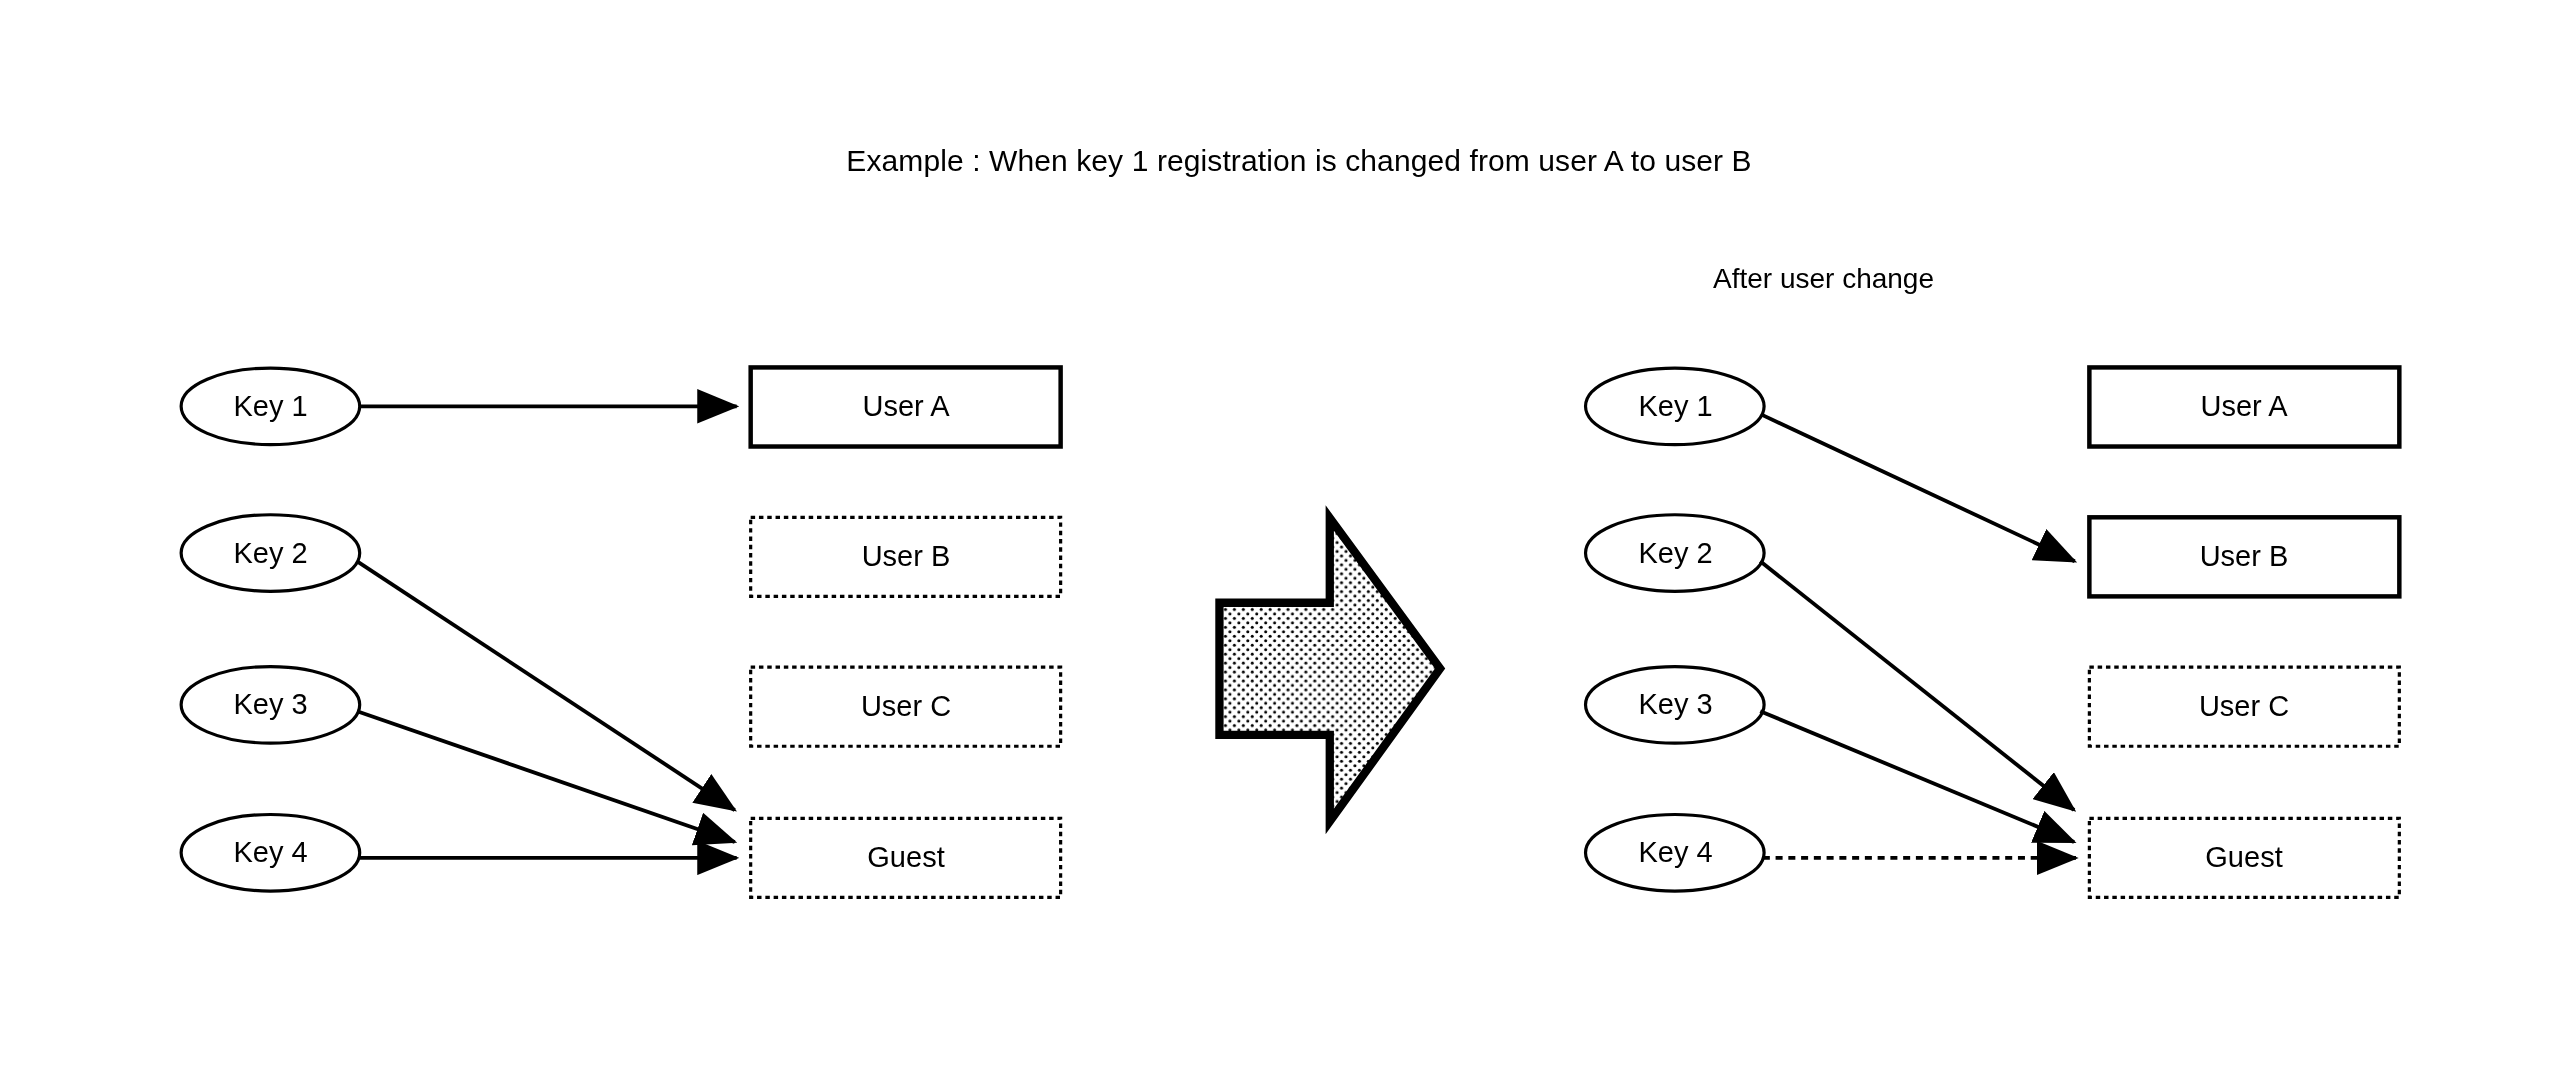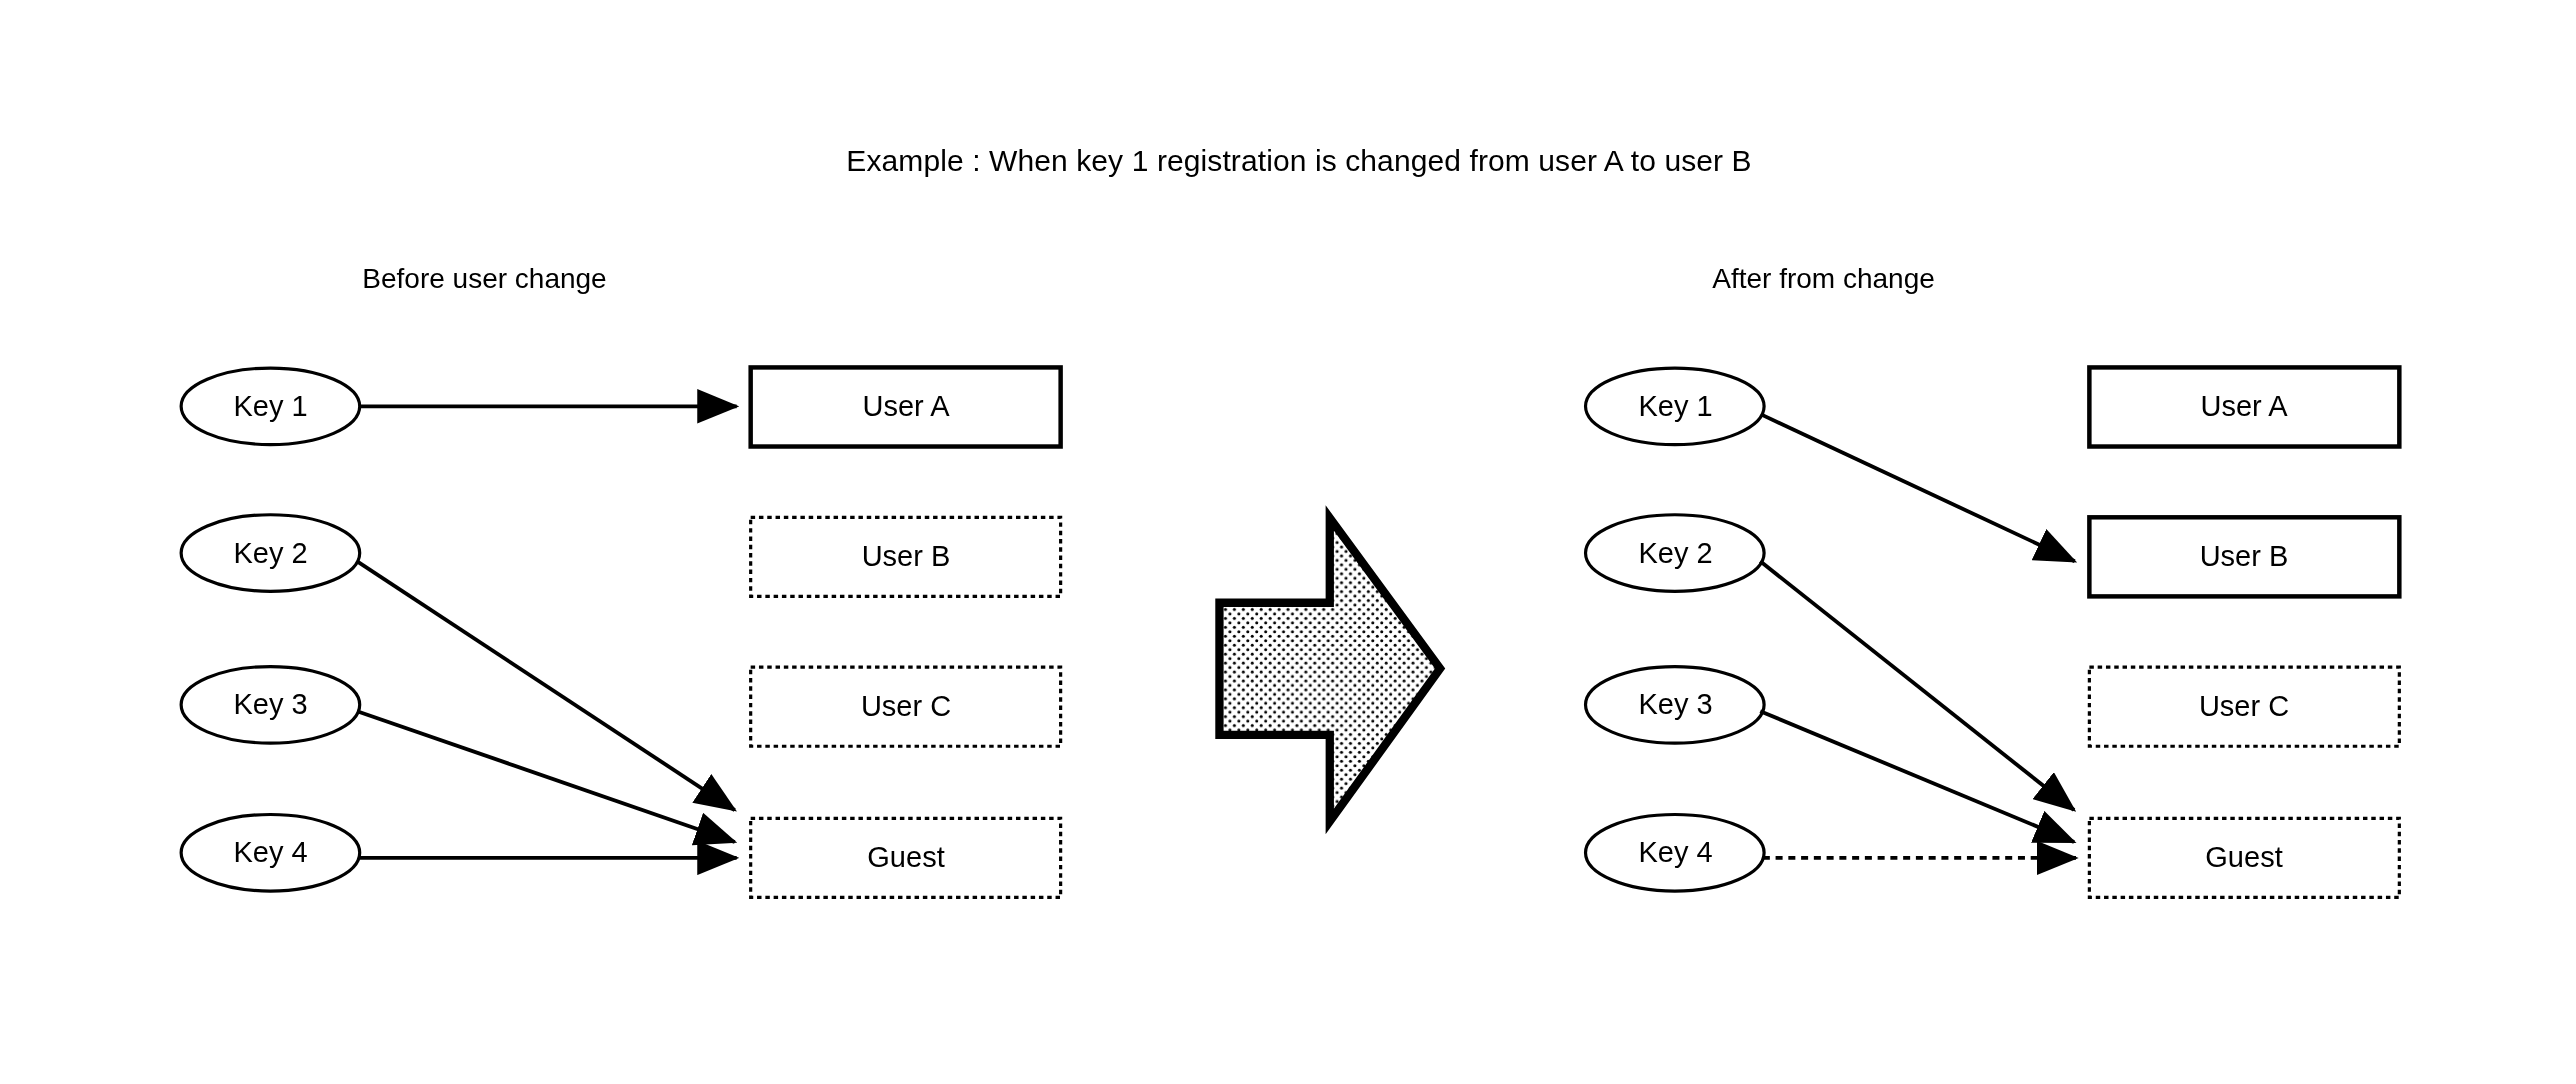--- a/index.html
+++ b/index.html
@@ -55,22 +55,21 @@
     height: 1085px;
   }
 </style>
 </head>
 <body>
 
 <div id="canvas">
 
   <div class="title">Example : When key 1 registration is changed from user A to user B</div>
 
-  <div class="panel-heading" id="heading-before">Before user change</div>
-  <div class="panel-heading" id="heading-after">After from change</div>
+  <div class="panel-heading" id="heading-after">After user change</div>
 
   <svg class="layer" viewBox="0 0 4039 1701" xmlns="http://www.w3.org/2000/svg">
     <defs>
       <pattern id="dotfill" width="14" height="14" patternUnits="userSpaceOnUse">
         <rect width="14" height="14" fill="#ffffff"></rect>
         <circle cx="3.5" cy="3.5" r="2.4" fill="#000000"></circle>
         <circle cx="10.5" cy="10.5" r="2.4" fill="#000000"></circle>
       </pattern>
       <marker id="ah" markerWidth="11" markerHeight="9" refX="10.3" refY="4.5" orient="auto" markerUnits="strokeWidth">
         <path d="M0,0 L11,4.5 L0,9 z" fill="#000000"></path>

